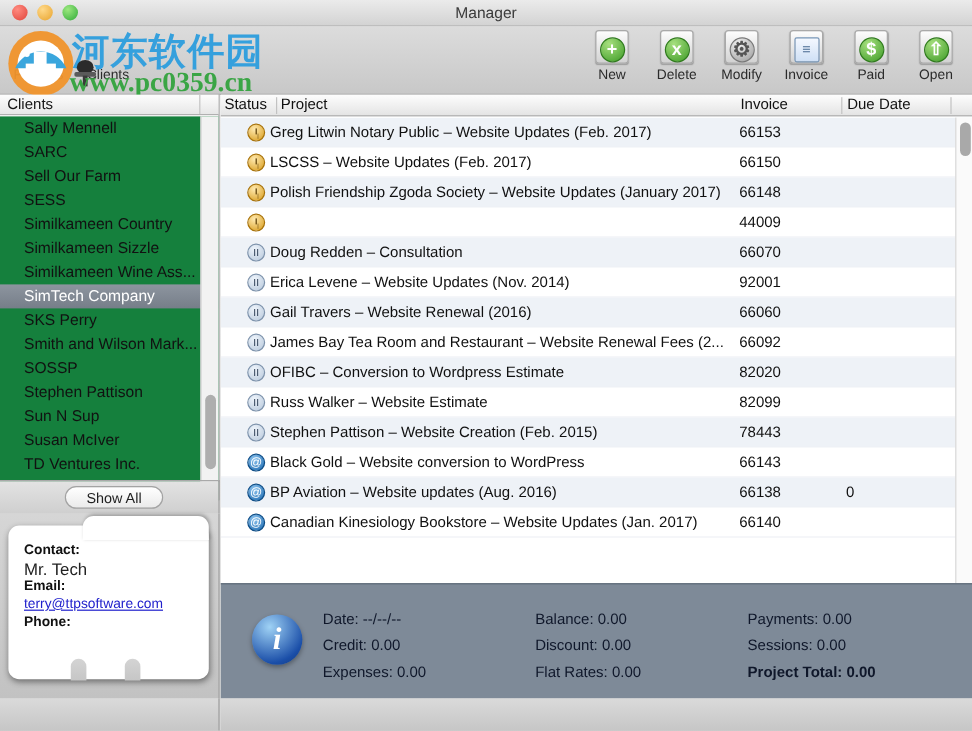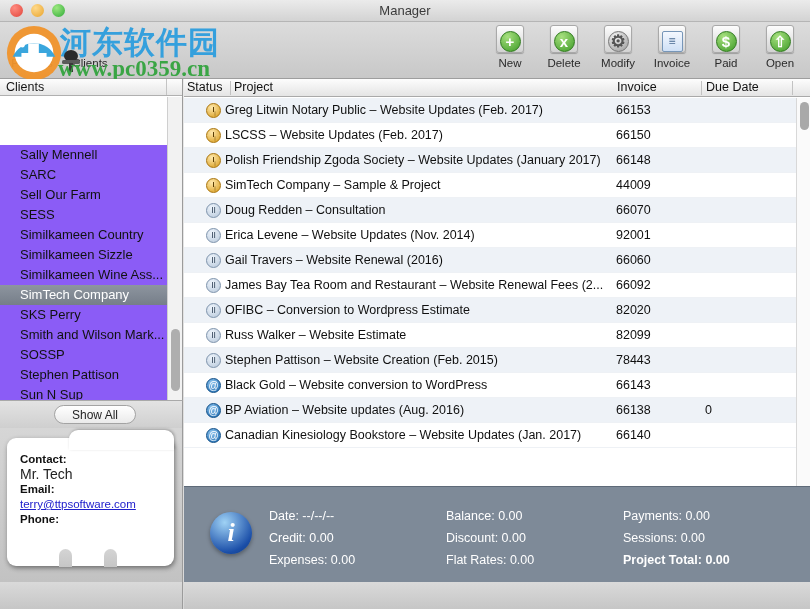--- a/index.html
+++ b/index.html
@@ -117,21 +117,21 @@
     height: 17px; background: linear-gradient(#fdfdfd, #e7e7e7);
     border-bottom: 1px solid #b0b0b0;
     font-size: 12.5px; color: #151515; padding-left: 6px; line-height: 16px;
     position: relative;
   }
   .sb-header::after {
     content:""; position:absolute; right:15px; top:0; bottom:0; width:1px; background:#c4c4c4;
   }
   .sb-list {
     position: absolute; left: 0; top: 18px; right: 0; bottom: 0;
-    background: #8b5cf6; overflow: hidden; margin-top: 48px;
+    background: #15803d; overflow: hidden;
   }
   .sb-item {
     height: 20px; line-height: 20px; padding-left: 20px;
     font-size: 13px; color: #111; white-space: nowrap; overflow: hidden;
   }
   .sb-item.selected { background: linear-gradient(#8d959f, #767e89); color: #fff; }
   .sb-scroll {
     position: absolute; right: 0; top: 18px; width: 15px; bottom: 0;
     background: #f2f2f2; border-left: 1px solid #cfcfcf;
   }
@@ -263,21 +263,21 @@
     position: absolute; left: 26px; top: 25px; width: 42px; height: 42px;
     border-radius: 50%;
     background: radial-gradient(circle at 35% 25%, #9fd2f5, #1a4ea8 72%, #113878);
     box-shadow: 0 2px 4px rgba(0,0,0,.35);
     display: flex; align-items: center; justify-content: center;
     color: #fff; font-style: italic; font-family: "Liberation Serif", serif;
     font-size: 26px; font-weight: bold;
   }
   .sum-cols { position: absolute; left: 85px; top: 18px; right: 10px; display: flex; }
   .sum-col { width: 180px; }
-  .sum-row { font-size: 12.5px; color: #ffffff; line-height: 22px; white-space: nowrap; }
+  .sum-row { font-size: 12.5px; color: #0f172a; line-height: 22px; white-space: nowrap; }
   .sum-row.bold { font-weight: bold; }
   .sum-key { display: inline-block; }
 
   .bottom-strip {
     position: absolute; left: 184px; top: 582px; width: 626px; height: 27px;
     background: linear-gradient(#dadada, #c6c6c6);
   }
 </style>
 </head>
 <body>
@@ -444,21 +444,20 @@
           <div class="cell-duedate"></div>
         </div>
         <div class="trow odd">
           <div class="st-icon clock"></div>
           <div class="cell-project">Polish Friendship Zgoda Society – Website Updates (January 2017)</div>
           <div class="cell-invoice">66148</div>
           <div class="cell-duedate"></div>
         </div>
         <div class="trow even">
           <div class="st-icon clock"></div>
-          <div class="cell-project">SimTech Company – Sample &amp; Project</div>
           <div class="cell-invoice">44009</div>
           <div class="cell-duedate"></div>
         </div>
         <div class="trow odd">
           <div class="st-icon pause">II</div>
           <div class="cell-project">Doug Redden – Consultation</div>
           <div class="cell-invoice">66070</div>
           <div class="cell-duedate"></div>
         </div>
         <div class="trow even">

